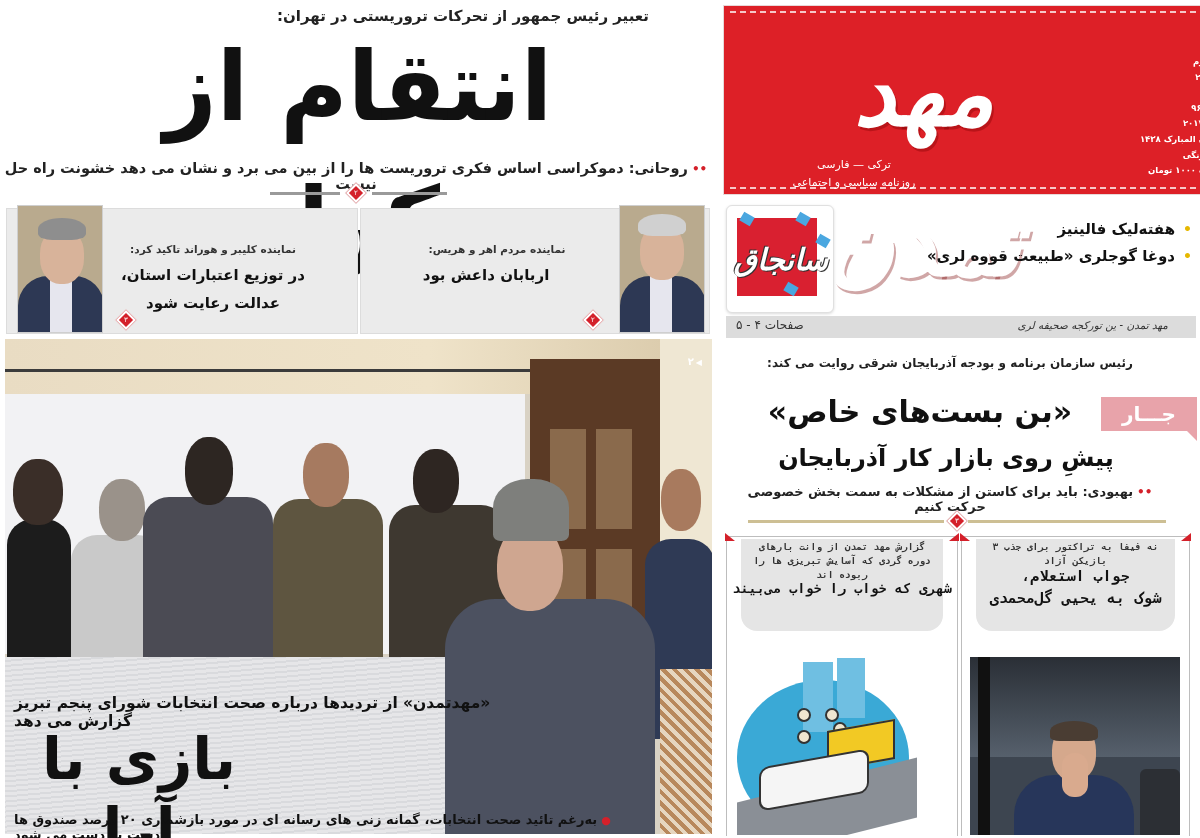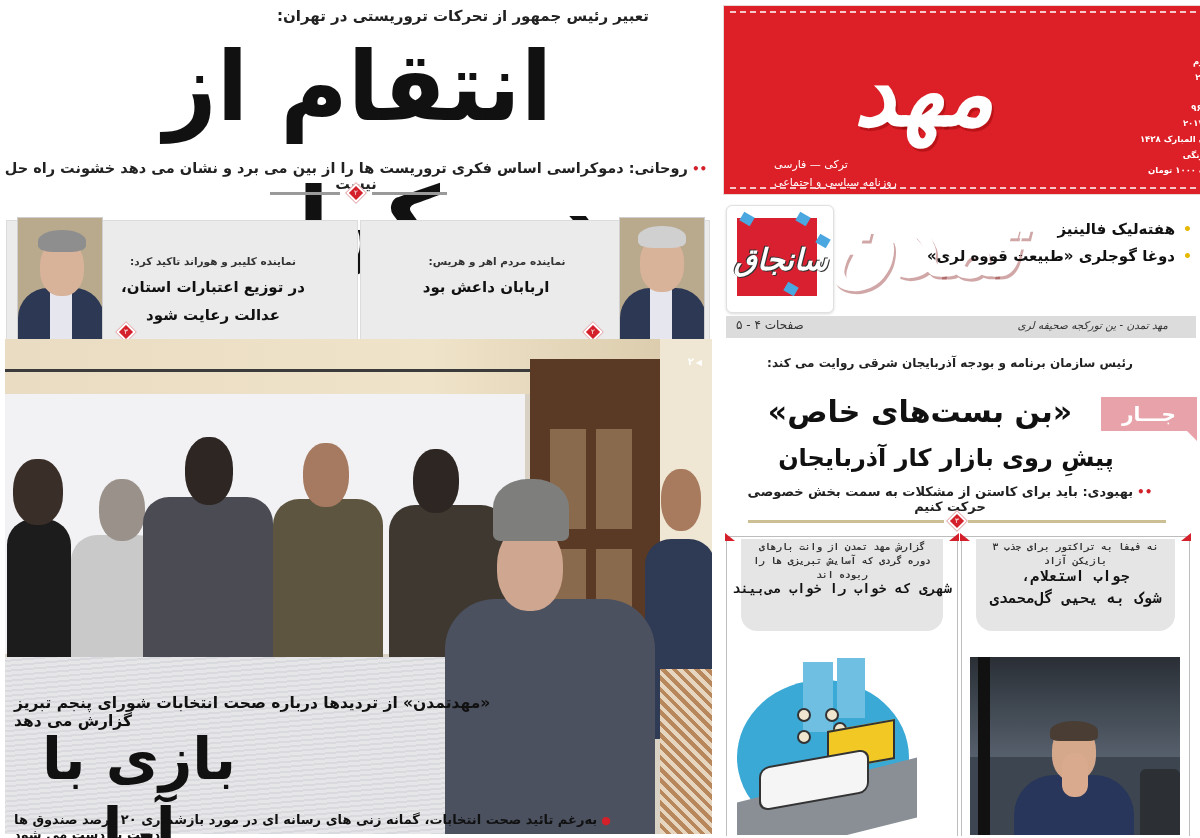--- a/index.html
+++ b/index.html
@@ -18,21 +18,21 @@
   .masthead .dash-top { top: 5px; }
   .masthead .dash-bottom { bottom: 5px; }
   .logo-text {
     position: absolute; left: 40px; top: 12px; width: 320px; height: 150px;
     color: #fff; font-family: "DejaVu Serif", serif; font-weight: bold; font-style: italic;
     font-size: 92px; line-height: 150px; text-align: center; direction: rtl;
     text-shadow: 2px 3px 0 rgba(120,0,0,0.35); letter-spacing: -4px;
   }
   .tagline {
     position: absolute; left: 50px; top: 150px; width: 160px; color: #fff;
-    font-size: 11px; line-height: 18px; text-align: left;
+    font-size: 11px; line-height: 18px; text-align: center;
   }
   .tagline .lang { padding-right: 0; }
   .issue-info {
     position: absolute; right: 12px; top: 48px; width: 130px;
     list-style: none; color: #fff; font-size: 8.5px; line-height: 15.6px; font-weight: bold;
   }
   .issue-info li { white-space: nowrap; }
   .issue-info li::before {
     content: ""; display: inline-block; width: 5px; height: 5px; background: #fff;
     margin-left: 4px; vertical-align: middle;
@@ -63,21 +63,21 @@
     position: absolute; width: 14px; height: 14px; background: #d4202a;
     transform: rotate(45deg); border: 2px solid #fff; box-shadow: 0 0 0 1px #e8d0d0;
   }
   .badge span {
     position: absolute; left: 0; top: 0; width: 10px; height: 10px;
     transform: rotate(-45deg); color: #fff; font-size: 7px; line-height: 10px; text-align: center;
   }
 
   
   .mini-box {
-    position: absolute; top: 220px; height: 126px; background: #ebebeb;
+    position: absolute; top: 208px; height: 126px; background: #ebebeb;
     border: 1px solid #dcdcdc;
   }
   .mini-box .photo {
     position: absolute; top: -4px; width: 86px; height: 128px; background: #b9aa8e;
     overflow: hidden; border: 1px solid #cfcfcf;
   }
   .mini-box .photo .head {
     position: absolute; width: 44px; height: 56px; border-radius: 45%; background: #d8b39a;
   }
   .mini-box .photo .hair {

